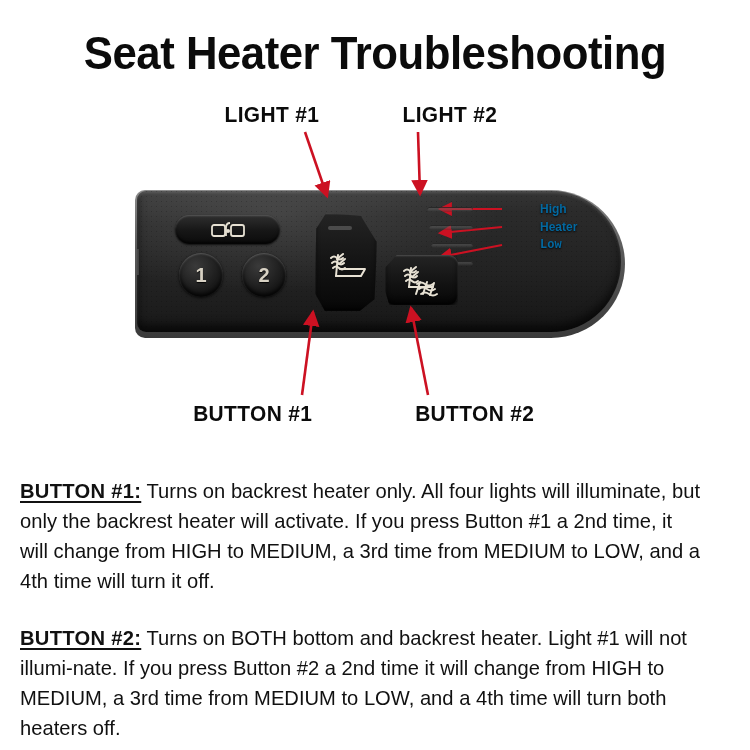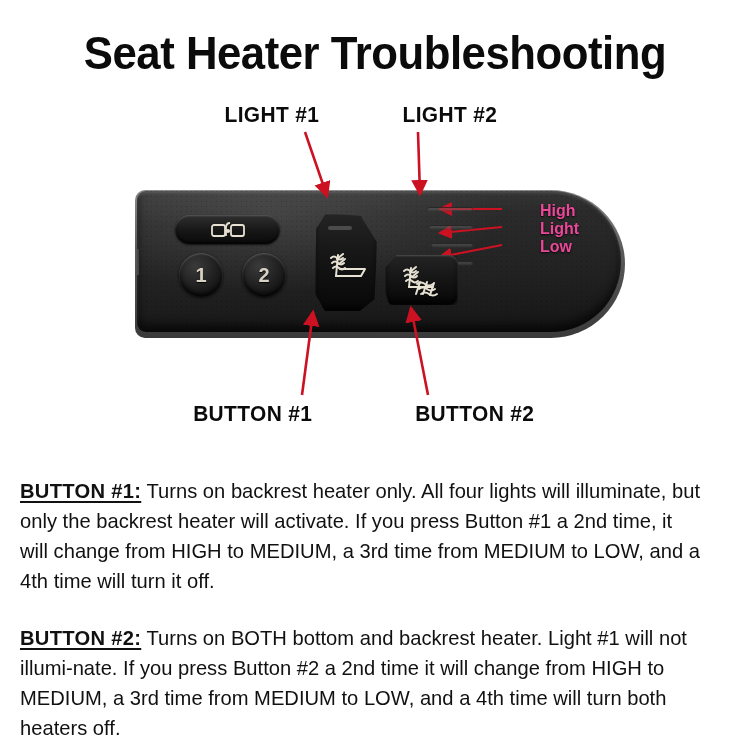--- a/index.html
+++ b/index.html
@@ -226,30 +226,30 @@
   }
   .light-slot.l1 { left: 290px; top: 16px; width: 46px; }
   .light-slot.l2 { left: 292px; top: 34px; width: 44px; }
   .light-slot.l3 { left: 294px; top: 52px; width: 42px; }
   .light-slot.l4 { left: 296px; top: 70px; width: 40px; }
 
   .level-label {
     position: absolute;
     font-family: "Liberation Sans", sans-serif;
     font-weight: bold;
-    font-size: 16px;
-    color: #ec4899;
+    font-size: 12px;
+    color: #0369a1;
     text-shadow: 0 1px 2px rgba(0,0,0,0.9);
     white-space: nowrap;
     z-index: 6;
     padding-left: 32px;
   }
   .level-label.high   { left: 508px; top: 112px; }
   .level-label.medium { left: 508px; top: 130px; }
-  .level-label.low    { left: 508px; top: 148px; }
+  .level-label.low    { left: 508px; top: 148px; font-family: Liberation Mono, monospace; }
 
   
   .body-text {
     position: absolute;
     left: 20px;
     top: 455px;
     width: 714px;
     font-family: "Liberation Sans Narrow", "Liberation Sans", sans-serif;
     font-size: 21px;
     line-height: 30px;
@@ -338,21 +338,21 @@
         </svg>
 
         <div class="light-slot l1"></div>
         <div class="light-slot l2"></div>
         <div class="light-slot l3"></div>
         <div class="light-slot l4"></div>
       </div>
     </div>
 
     <div class="level-label high">High</div>
-    <div class="level-label medium">Light</div>
+    <div class="level-label medium">Heater</div>
     <div class="level-label low">Low</div>
 
     <svg class="leaders" viewBox="0 0 750 350">
       <defs>
         <marker id="arw" markerWidth="7" markerHeight="7" refX="5.4" refY="3.2" orient="auto">
           <path d="M0,0 L6.4,3.2 L0,6.4 z" fill="#cc1122"></path>
         </marker>
       </defs>
       <g stroke="#cc1122" stroke-width="2.6" fill="none" marker-end="url(#arw)">
         <line x1="305" y1="42" x2="327" y2="106"></line>

